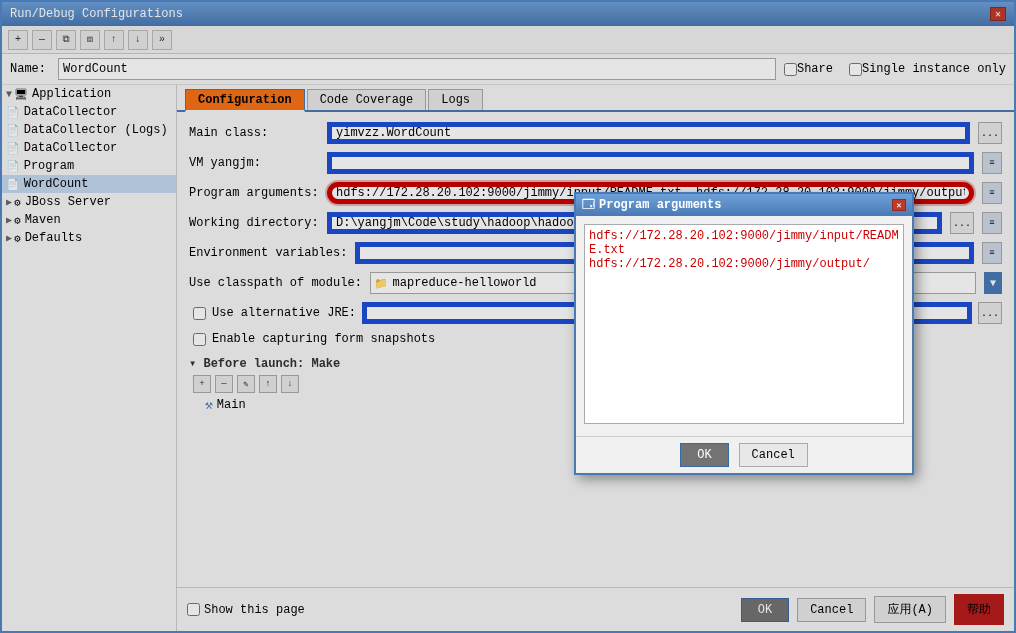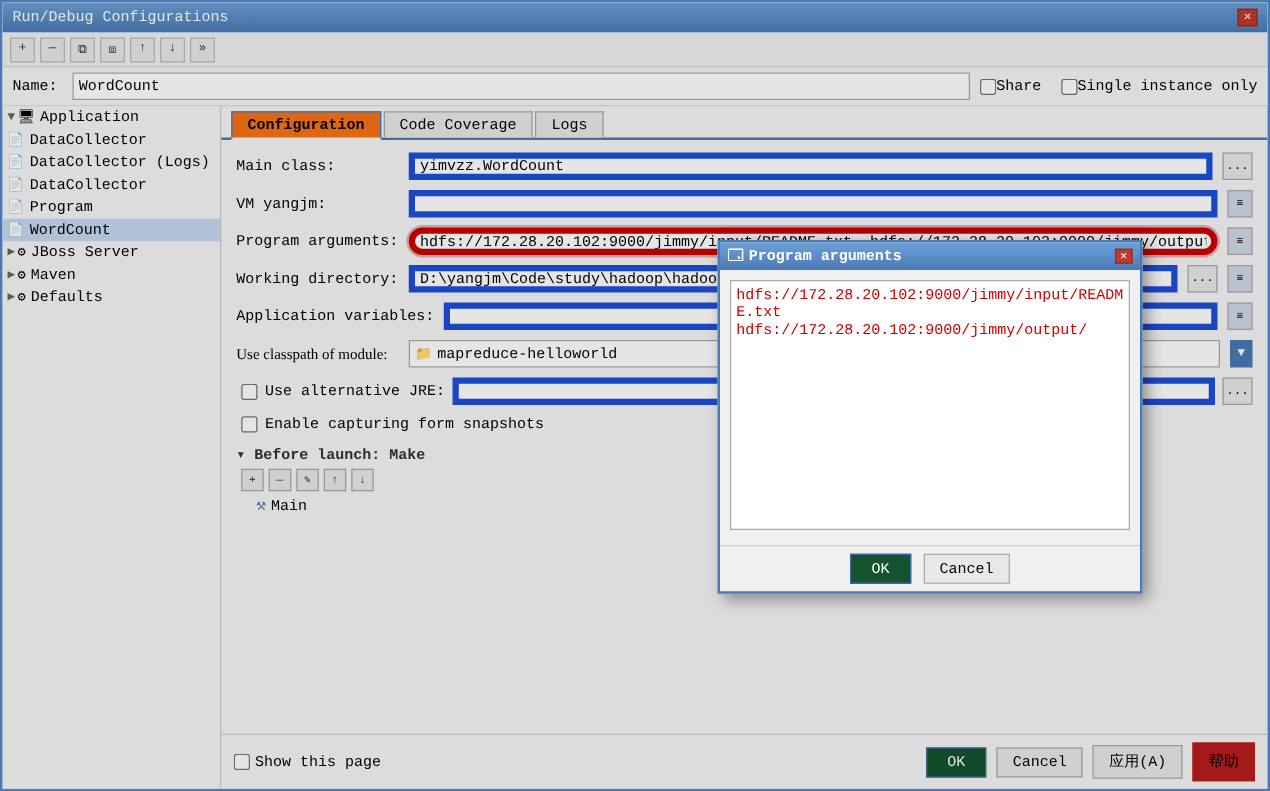--- a/index.html
+++ b/index.html
@@ -213,21 +213,20 @@
     }
     .module-row {
       display: flex;
       align-items: center;
       gap: 8px;
       margin-bottom: 8px;
     }
     .module-label {
       min-width: 130px;
       font-size: 12px;
-      font-family: Liberation Serif, serif;
     }
     .module-select {
       flex: 1;
       height: 22px;
       border: 1px solid #aaa;
       background: white;
       display: flex;
       align-items: center;
       padding: 0 4px;
       font-size: 12px;
@@ -302,21 +301,21 @@
     }
     .bottom-checkbox {
       display: flex;
       align-items: center;
       gap: 4px;
       margin-right: auto;
       font-size: 12px;
     }
     .btn-main {
       padding: 4px 16px;
-      background: #14532d;
+      background: #737373;
       color: white;
       border: 1px solid #3a6aa5;
       cursor: pointer;
       font-size: 12px;
       font-family: 'Courier New', monospace;
     }
     .btn-secondary {
       padding: 4px 12px;
       background: #e8e8e8;
       border: 1px solid #aaa;
@@ -521,21 +520,21 @@
         </div>
 
         <div class="field-row">
           <span class="field-label">Working directory:</span>
           <input class="field-input" type="text" value="D:\yangjm\Code\study\hadoop\hadoop-2.6.0" style="">
           <div class="field-btn">...</div>
           <div class="field-btn2">≡</div>
         </div>
 
         <div class="field-row">
-          <span class="field-label">Application variables:</span>
+          <span class="field-label">Environment variables:</span>
           <input class="field-input" type="text" style="">
           <div class="field-btn2">≡</div>
         </div>
 
         <div class="module-row">
           <span class="module-label">Use classpath of module:</span>
           <div class="module-select">
             <span style="color:#4a7ab5;font-size:11px;">📁</span>
             <span>mapreduce-helloworld</span>
           </div>

